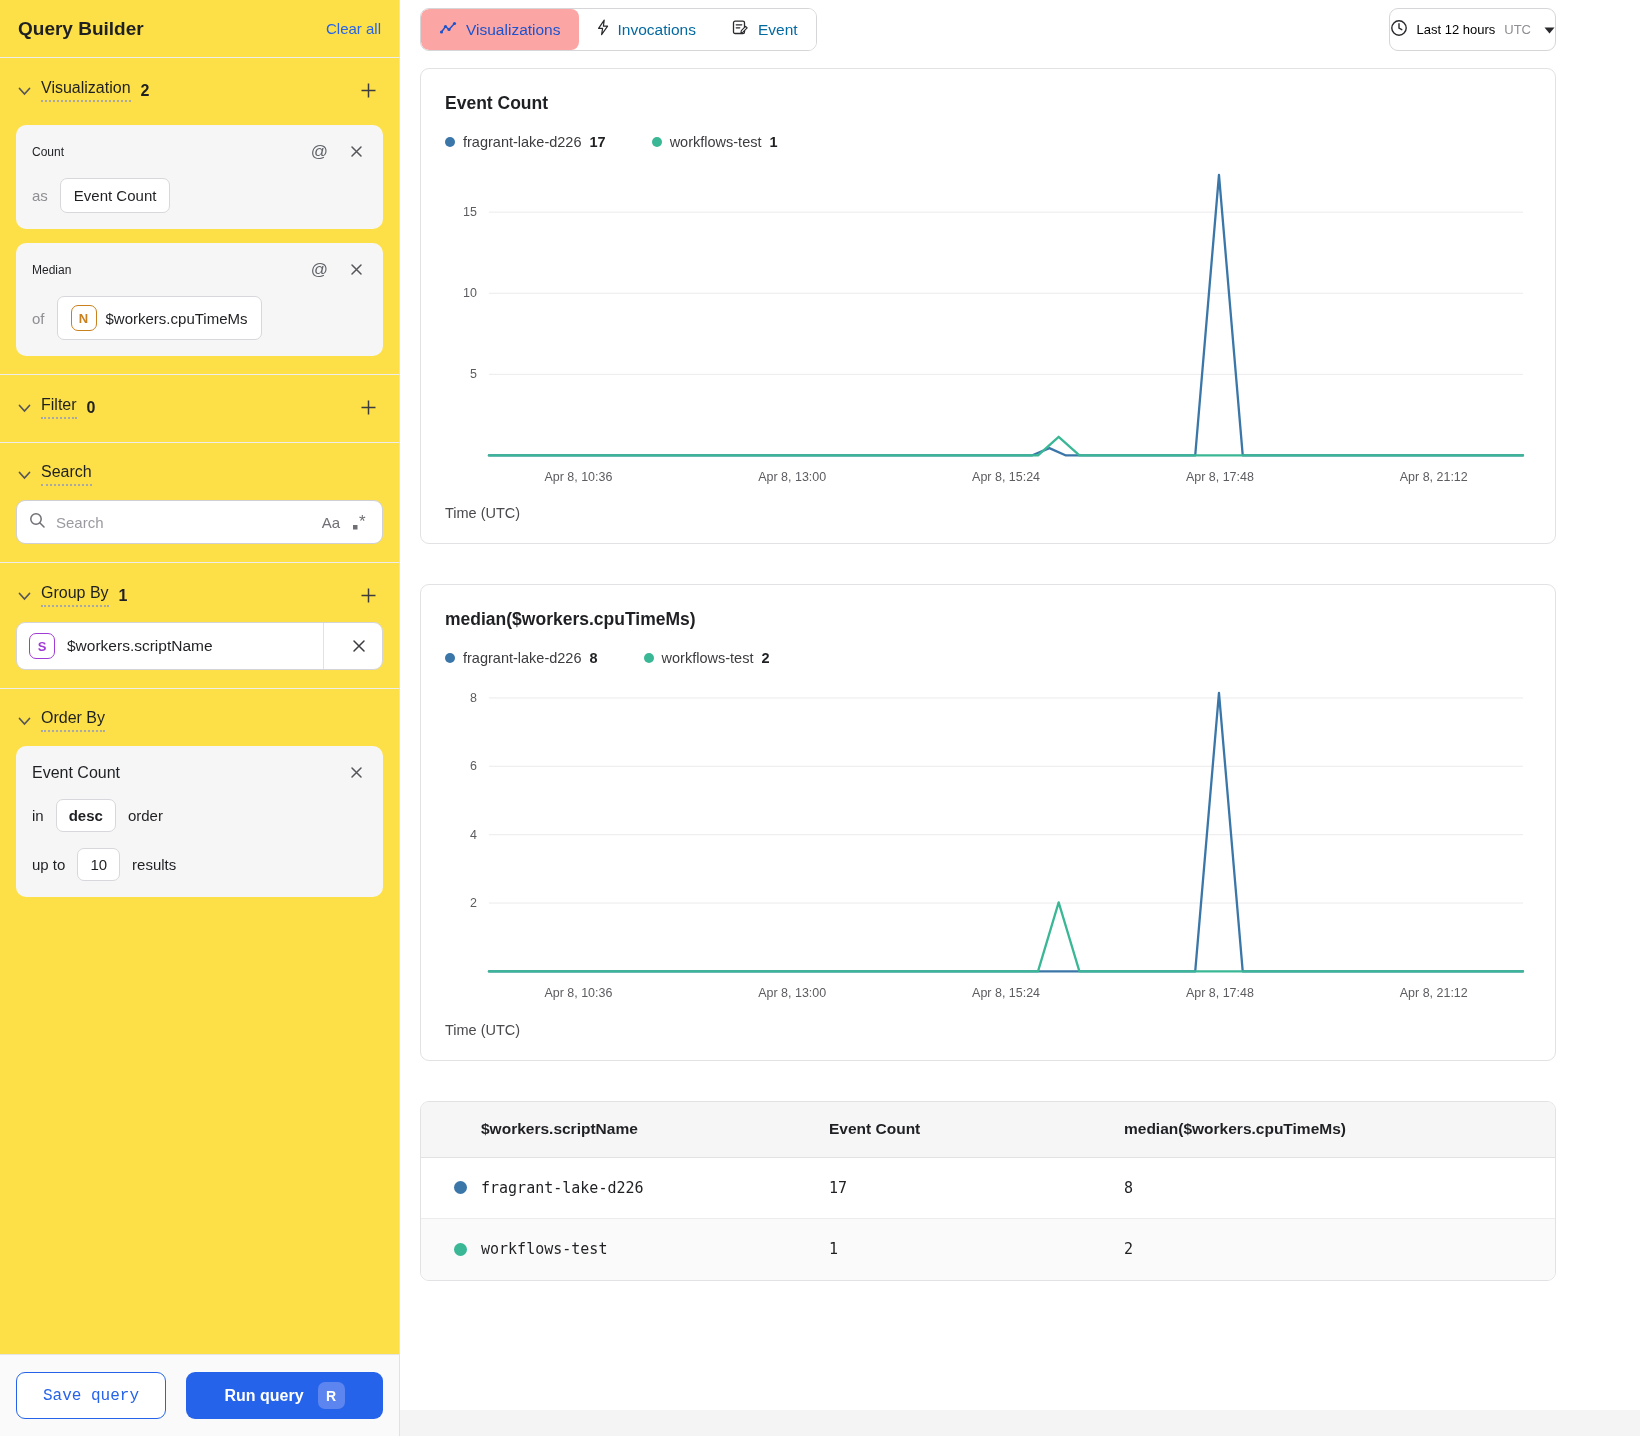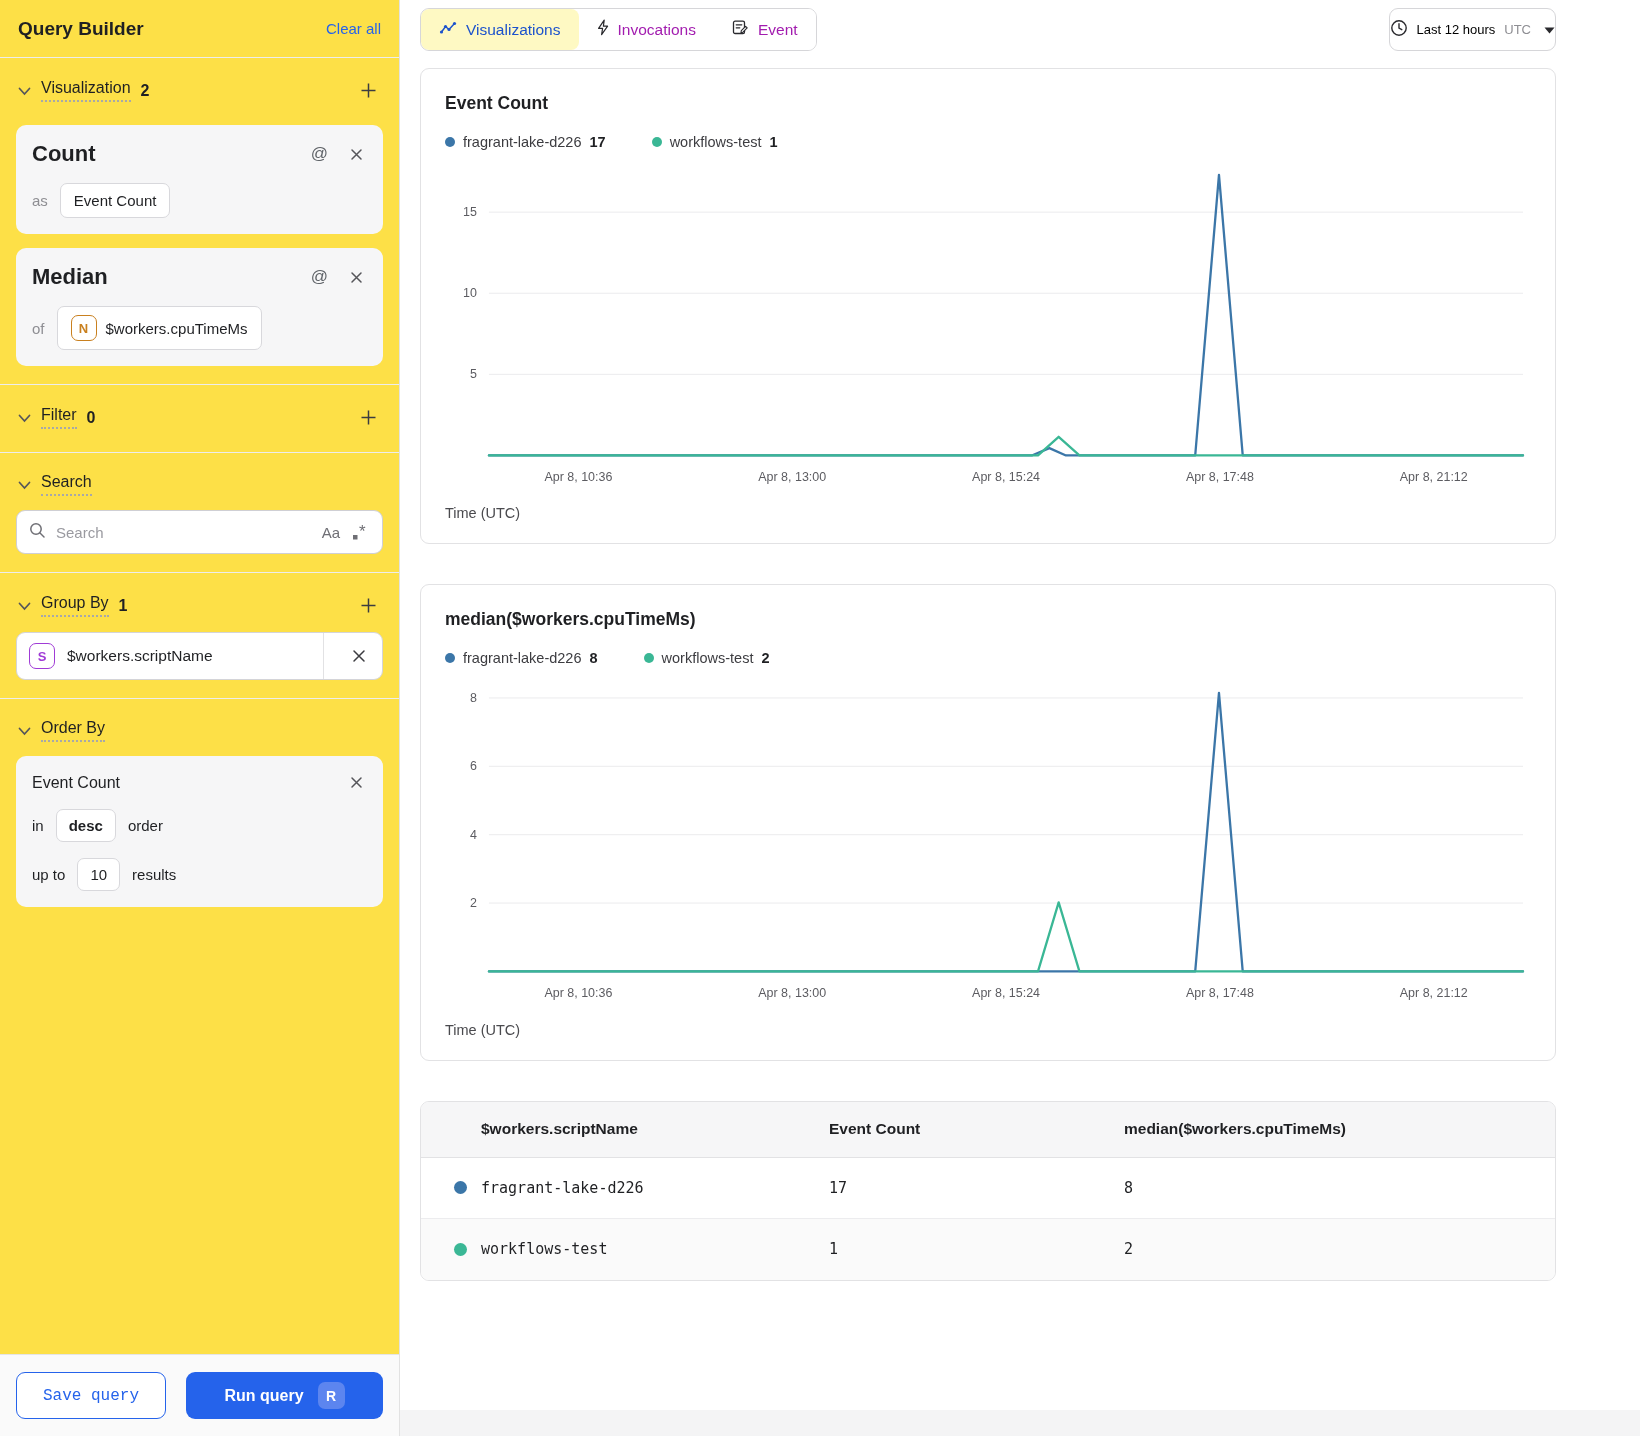--- a/index.html
+++ b/index.html
@@ -27,21 +27,21 @@
   .sb-section.last { border-bottom:none; }
   .sec-head { display:flex; align-items:center; gap:10px; padding:4px 2px 8px; }
   .sec-label { font-size:16px; border-bottom:2px dotted #a8a8a8; padding-bottom:3px; }
   .sec-count { font-size:16px; font-weight:700; }
   .spacer { flex:1; }
   .icon-btn { background:none; border:none; cursor:pointer; display:flex; align-items:center; justify-content:center; padding:4px; }
   .card {
     background:#f6f6f7; border-radius:10px; padding:16px; margin-top:14px;
   }
   .card-head { display:flex; align-items:center; }
-  .card-title { font-size:22px; font-weight:700; flex:1; }
+  .card-title { font-size:12px; font-weight:400; flex:1; }
   .at-icon { font-size:17px; color:#5f6368; margin-right:18px; }
   .card-row { display:flex; align-items:center; gap:12px; margin-top:16px; }
   .muted { color:#8e8e93; }
   .value-box {
     background:#fff; border:1px solid #d8d8dc; border-radius:7px;
     padding:8px 13px; font-size:15px; display:inline-flex; align-items:center; gap:9px;
   }
   .field-chip {
     width:26px; height:26px; border-radius:7px; border:1.5px solid #c9801f; color:#c9801f;
     font-size:13px; font-weight:700; display:inline-flex; align-items:center; justify-content:center;
@@ -81,23 +81,23 @@
   .key-badge {
     width:27px; height:27px; background:#5c85ef; border-radius:7px; display:inline-flex;
     align-items:center; justify-content:center; font-size:14px; font-weight:700; color:#fff;
   }
   
   .main { flex:1; background:#fff; height:1410px; padding:0 84px 0 20px; overflow:hidden; }
   .main-top { height:68px; display:flex; align-items:flex-start; justify-content:space-between; padding-top:8px; }
   .tabs { display:flex; border:1px solid #d6d6d9; border-radius:9px; overflow:hidden; background:#fff; }
   .tab {
     display:flex; align-items:center; gap:9px; padding:10px 18px; font-size:15.5px; cursor:pointer;
-    color:#a21caf; background:#fff; border:none; font-family:inherit;
-  }
-  .tab.selected { background:#fef9c3; color:#1d53cc; border-radius:8px; font-weight:500; }
+    color:#0369a1; background:#fff; border:none; font-family:inherit;
+  }
+  .tab.selected { background:#fca5a5; color:#1d53cc; border-radius:8px; font-weight:500; }
   .time-btn {
     display:flex; align-items:center; gap:9px; border:1px solid #d6d6d9; border-radius:9px;
     padding:10px 0; font-size:13px; background:#fff; cursor:pointer; font-family:inherit;
   }
   .time-tz { color:#8e8e93; }
   .chart-card {
     border:1px solid #e2e2e4; border-radius:9px; background:#fff; padding:24px 24px 14px; margin-bottom:40px;
   }
   .chart-title { font-size:17.5px; font-weight:700; margin-bottom:20px; }
   .legend { display:flex; gap:46px; margin-bottom:8px; }

